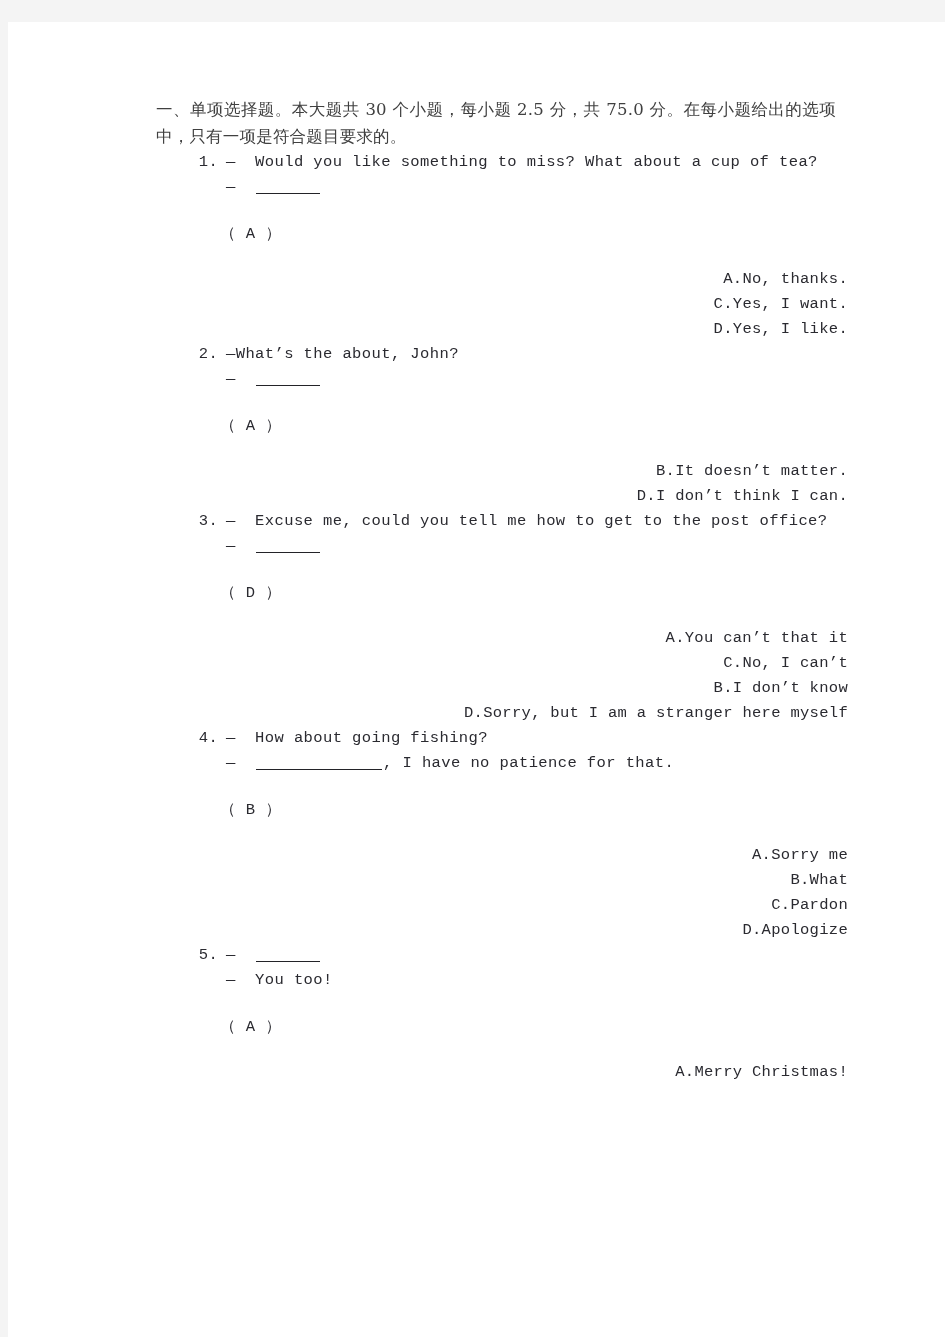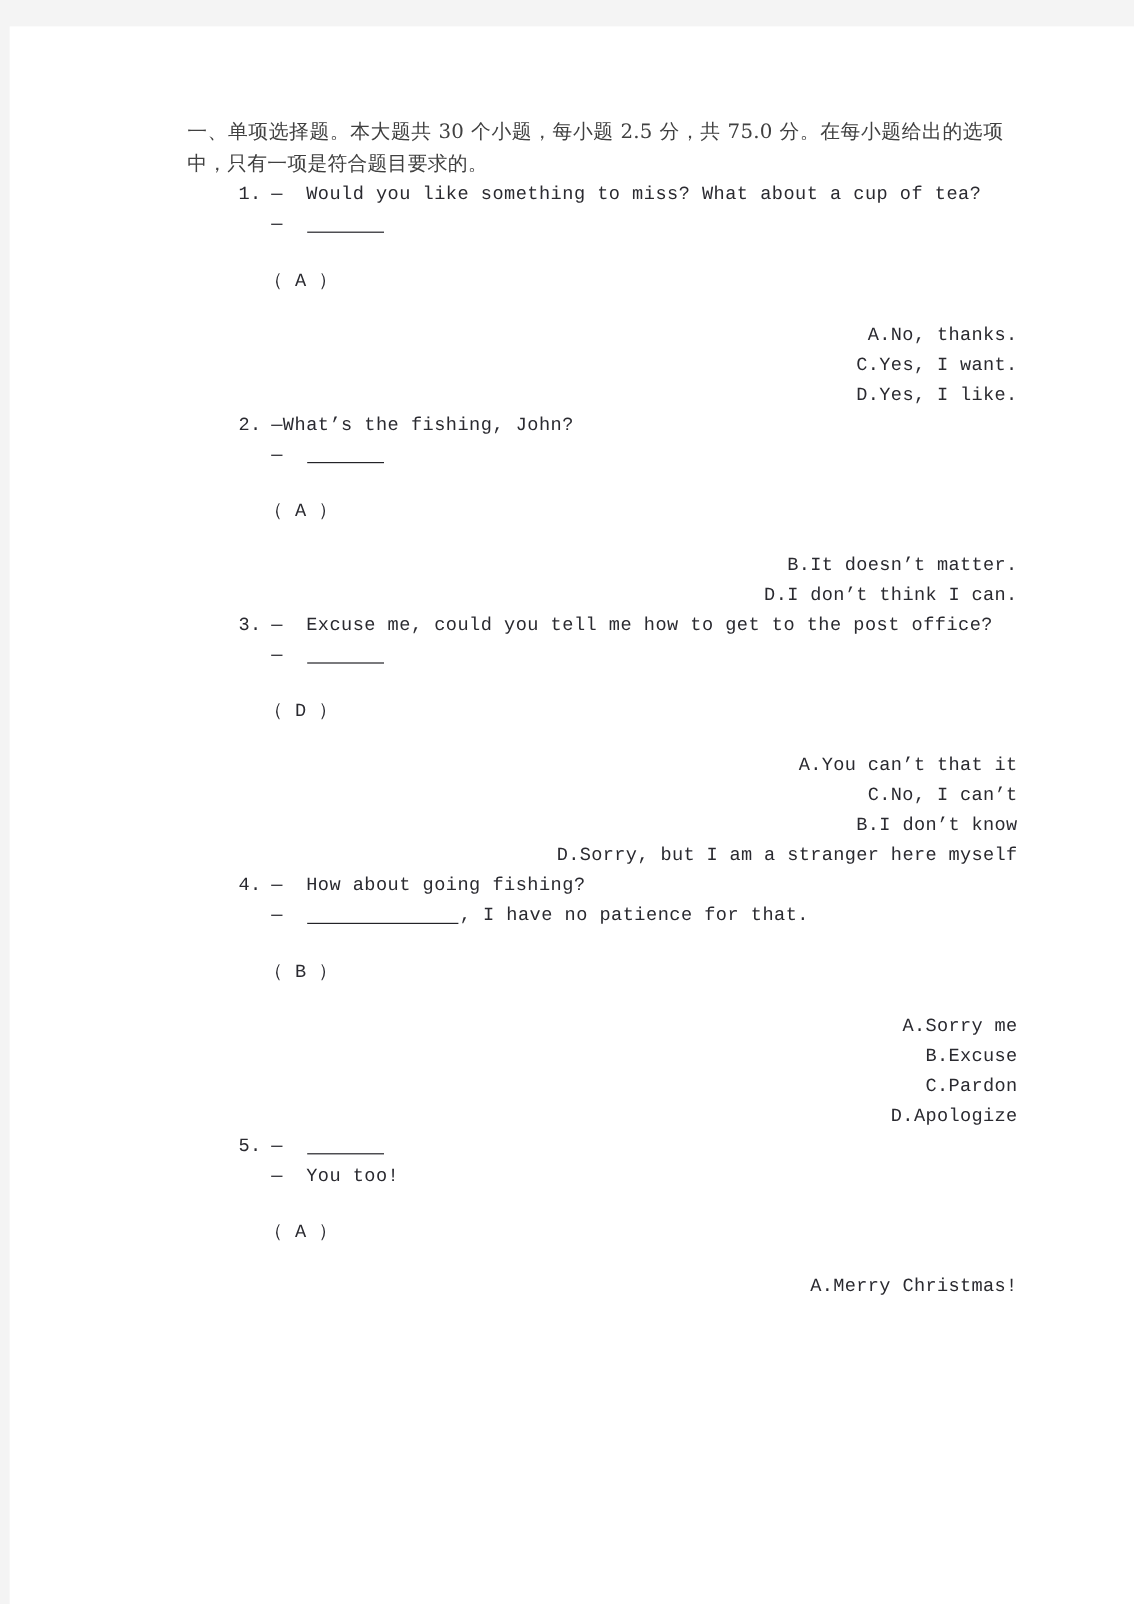--- a/index.html
+++ b/index.html
@@ -119,21 +119,21 @@
           <div class="q-line"><span class="q-num">1.</span><span class="q-dash-cell">—  Would you like something to miss? What about a cup of tea?</span></div>
           <div class="q-line continuation"><span class="q-num">1.</span><span class="q-dash-cell"><span>—  </span><span class="blank short"></span></span></div>
           <div class="answer-key">（ A ）</div>
           <div class="options">
             <div class="option"><span class="opt-letter">A.</span><span>No, thanks.</span></div>
             <div class="option"><span class="opt-letter">C.</span><span>Yes, I want.</span></div>
             <div class="option"><span class="opt-letter">D.</span><span>Yes, I like.</span></div>
           </div>
         </div>
         <div class="question">
-          <div class="q-line"><span class="q-num">2.</span><span class="q-dash-cell">—What’s the fishing, John?</span></div>
+          <div class="q-line"><span class="q-num">2.</span><span class="q-dash-cell">—What’s the about, John?</span></div>
           <div class="q-line continuation"><span class="q-num">2.</span><span class="q-dash-cell"><span>—  </span><span class="blank short"></span></span></div>
           <div class="answer-key">（ A ）</div>
           <div class="options">
             <div class="option"><span class="opt-letter">B.</span><span>It doesn’t matter.</span></div>
             <div class="option"><span class="opt-letter">D.</span><span>I don’t think I can.</span></div>
           </div>
         </div>
         <div class="question">
           <div class="q-line"><span class="q-num">3.</span><span class="q-dash-cell">—  Excuse me, could you tell me how to get to the post office?</span></div>
           <div class="q-line continuation"><span class="q-num">3.</span><span class="q-dash-cell"><span>—  </span><span class="blank short"></span></span></div>
@@ -144,21 +144,21 @@
             <div class="option"><span class="opt-letter">B.</span><span>I don’t know</span></div>
             <div class="option"><span class="opt-letter">D.</span><span>Sorry, but I am a stranger here myself</span></div>
           </div>
         </div>
         <div class="question">
           <div class="q-line"><span class="q-num">4.</span><span class="q-dash-cell">—  How about going fishing?</span></div>
           <div class="q-line continuation"><span class="q-num">4.</span><span class="q-dash-cell"><span>—  </span><span class="blank long"></span><span>, I have no patience for that.</span></span></div>
           <div class="answer-key">（ B ）</div>
           <div class="options">
             <div class="option"><span class="opt-letter">A.</span><span>Sorry me</span></div>
-            <div class="option"><span class="opt-letter">B.</span><span>Excuse</span></div>
+            <div class="option"><span class="opt-letter">B.</span><span>What</span></div>
             <div class="option"><span class="opt-letter">C.</span><span>Pardon</span></div>
             <div class="option"><span class="opt-letter">D.</span><span>Apologize</span></div>
           </div>
         </div>
         <div class="question">
           <div class="q-line"><span class="q-num">5.</span><span class="q-dash-cell"><span>—  </span><span class="blank short"></span></span></div>
           <div class="q-line continuation"><span class="q-num">5.</span><span class="q-dash-cell"><span>—  You too!</span></span></div>
           <div class="answer-key">（ A ）</div>
           <div class="options">
             <div class="option"><span class="opt-letter">A.</span><span>Merry Christmas!</span></div>

